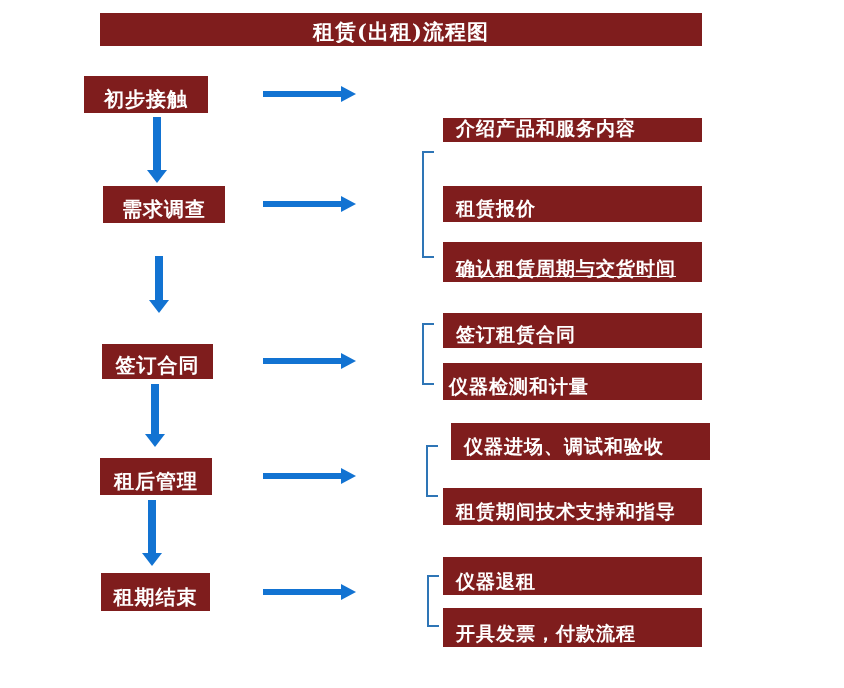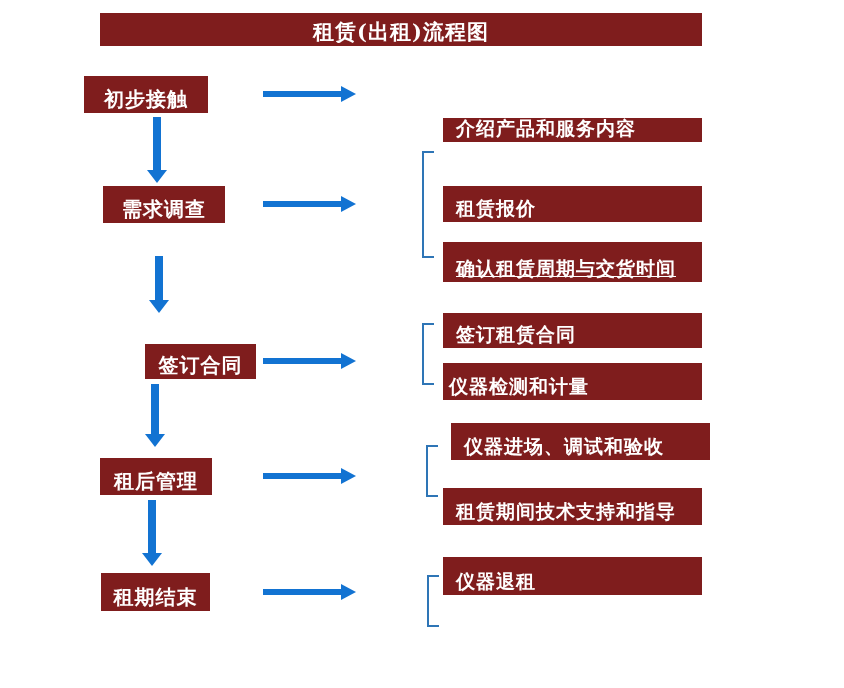--- a/index.html
+++ b/index.html
@@ -129,21 +129,21 @@
   </div>
   <div class="blue-box detail-box" style="top:242px; height:40px;text-decoration:underline;">
     <span>确认租赁周期与交货时间</span>
   </div>
 
   <div class="arrow-v" style="left:149px; top:256px; height:57px;">
     <div class="shaft"></div>
     <div class="head"></div>
   </div>
 
-  <div class="blue-box stage-box" style="left:102px; top:344px; width:111px; height:35px;margin-left:43px;">
+  <div class="blue-box stage-box" style="left:102px; top:344px; width:111px; height:35px;">
     <span>签订合同</span>
   </div>
   <div class="arrow-h" style="top:353px;">
     <div class="shaft"></div>
     <div class="head"></div>
   </div>
   <div class="bracket" style="left:422px; top:323px; height:62px;"></div>
   <div class="blue-box detail-box" style="top:313px; height:35px;">
     <span>签订租赁合同</span>
   </div>
@@ -180,14 +180,17 @@
     <span>租期结束</span>
   </div>
   <div class="arrow-h" style="top:584px;">
     <div class="shaft"></div>
     <div class="head"></div>
   </div>
   <div class="bracket" style="left:427px; top:575px; height:52px;"></div>
   <div class="blue-box detail-box" style="top:557px; height:38px;">
     <span>仪器退租</span>
   </div>
+  <div class="blue-box detail-box" style="top:608px; height:39px;">
+    <span>开具发票，付款流程</span>
+  </div>
 
 </div>
 
 </body></html>

